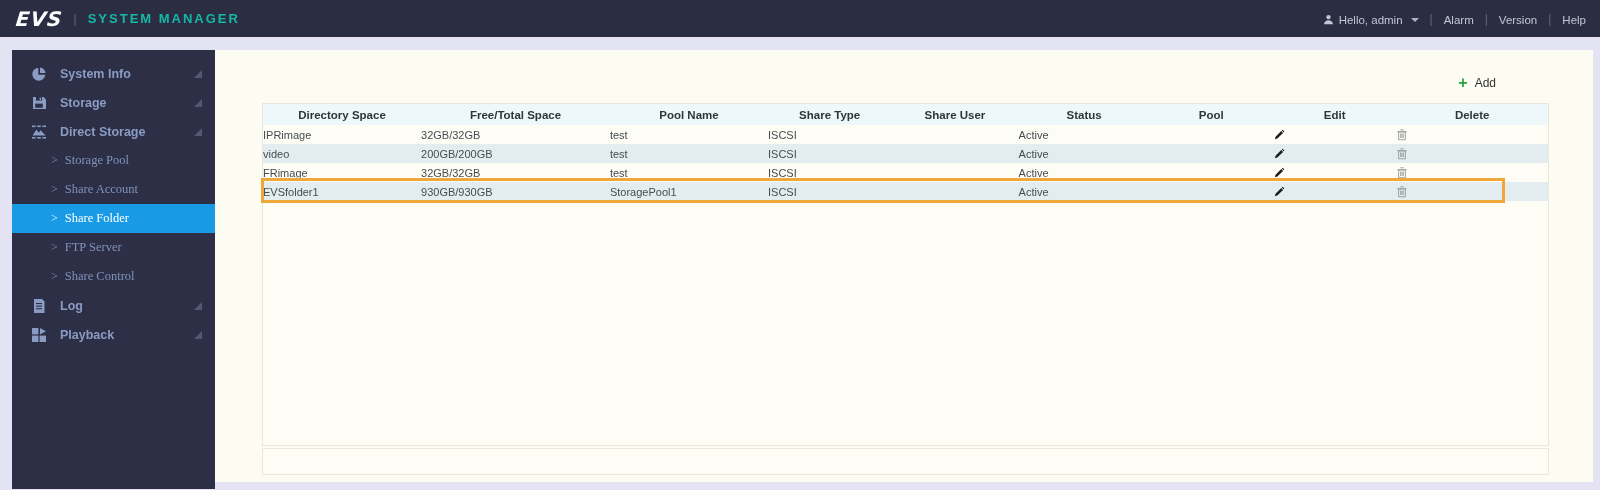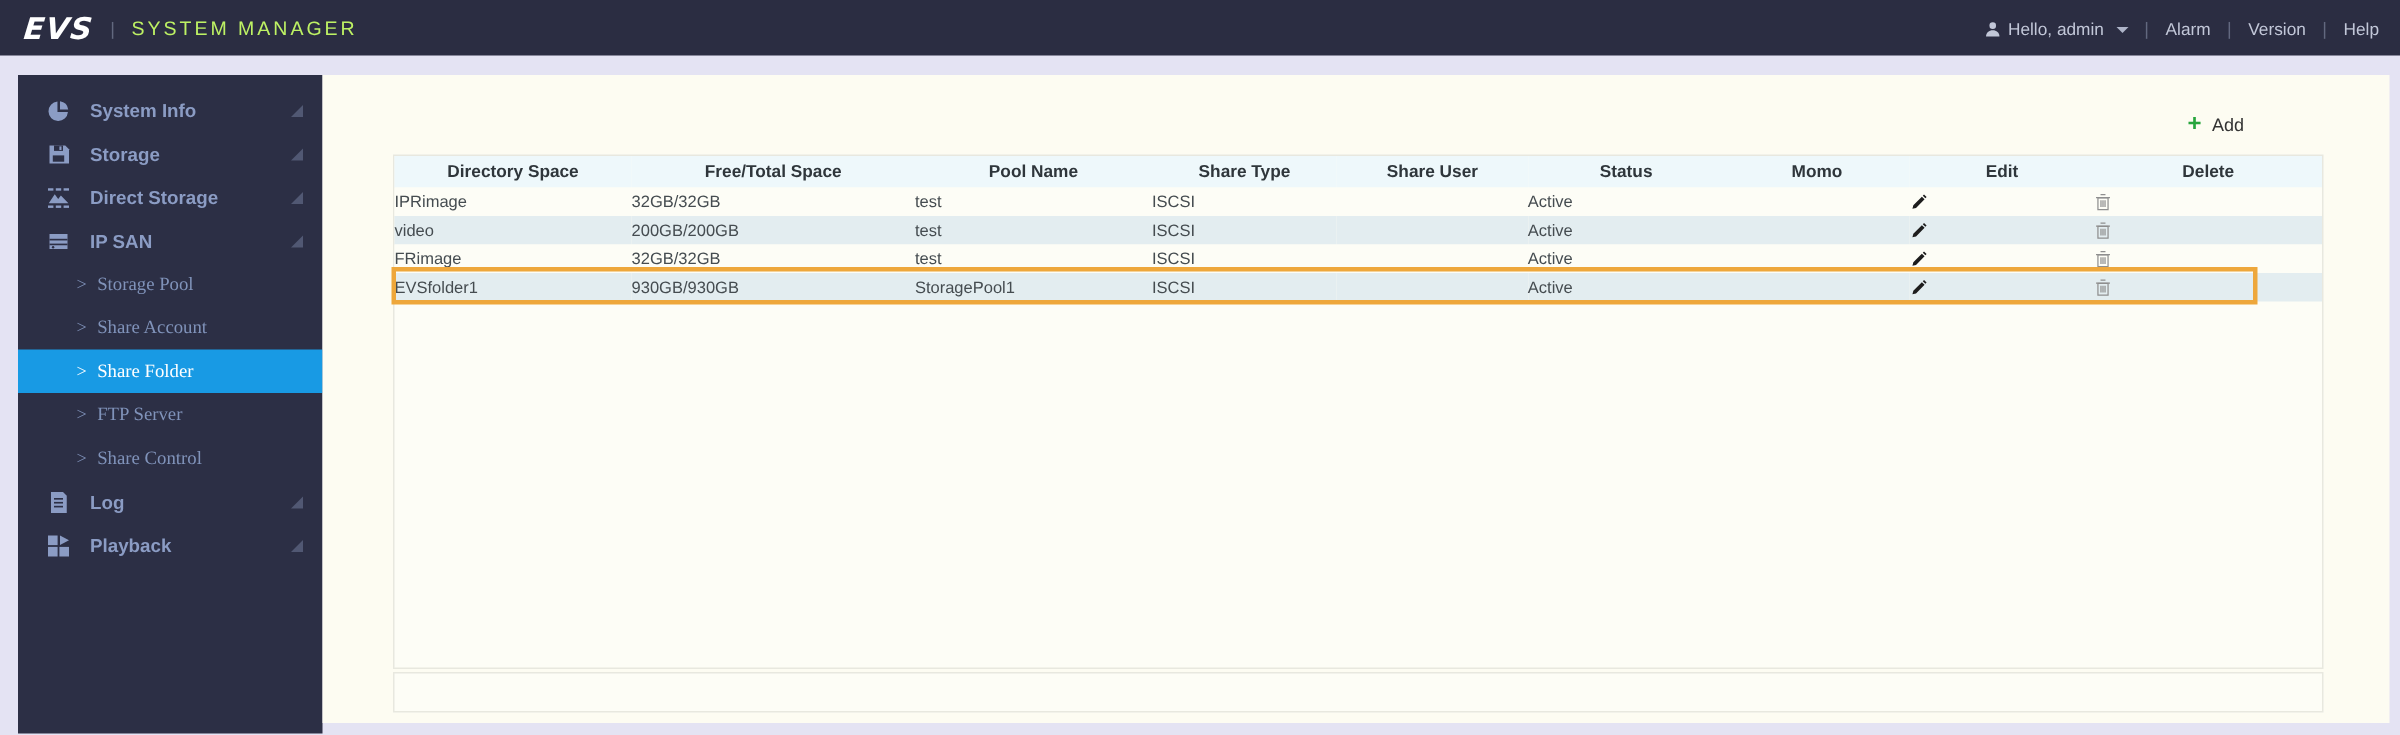--- a/index.html
+++ b/index.html
@@ -12,21 +12,21 @@
   
   .topbar {
     height:37px; background:#2b2d42; display:flex; align-items:center;
     padding:0 14px 0 16px;
   }
   .logo {
     color:#ffffff; font-weight:bold; font-size:20px; font-style:italic;
     letter-spacing:1px; transform:skewX(-6deg); font-family:"DejaVu Sans", sans-serif;
   }
   .tb-sep { color:#62687f; font-size:12px; margin:0 11px; }
-  .tb-title { color:#bef264; font-size:13px; letter-spacing:2px; font-weight:400; }
+  .tb-title { color:#14b8a6; font-size:13px; letter-spacing:2px; font-weight:700; }
   .tb-right { margin-left:auto; display:flex; align-items:flex-end; color:#c2c7d8; font-size:11.5px; }
   .user { display:flex; align-items:center; gap:5px; cursor:pointer; }
   .caret {
     width:0; height:0; border-left:4px solid transparent; border-right:4px solid transparent;
     border-top:4px solid #aeb4c8; margin-left:3px;
   }
   .tb-link { cursor:pointer; }
   
   .layout { display:flex; height:452px; }
   .left-strip { width:12px; flex:0 0 12px; }
@@ -140,32 +140,20 @@
             <rect x="11.4" y="1.5" width="3.6" height="1.6"></rect>
             <path d="M1.5 11.5l4-6 2.3 3.2 1.8-2.4 5 5.2z"></path>
             <rect x="1" y="13" width="3.6" height="1.6"></rect>
             <rect x="6.2" y="13" width="3.6" height="1.6"></rect>
             <rect x="11.4" y="13" width="3.6" height="1.6"></rect>
           </svg>
         </span>
         <span>Direct Storage</span>
         <span class="nav-caret"></span>
       </div>
-      <div class="nav-item">
-        <span class="nav-icon">
-          <svg width="16" height="16" viewBox="0 0 16 16">
-            <path fill="#8b9cc4" d="M2 3h12v10H2z"></path>
-            <rect x="2" y="6.2" width="12" height="1.1" fill="#2c2f45"></rect>
-            <rect x="2" y="9.4" width="12" height="1.1" fill="#2c2f45"></rect>
-            <circle cx="4.4" cy="11.8" r=".8" fill="#2c2f45"></circle>
-          </svg>
-        </span>
-        <span>IP SAN</span>
-        <span class="nav-caret"></span>
-      </div>
       <div class="subnav-item">
         <span class="chev">&gt;</span>
         <span>Storage Pool</span>
       </div>
       <div class="subnav-item">
         <span class="chev">&gt;</span>
         <span>Share Account</span>
       </div>
       <div class="subnav-item active">
         <span class="chev">&gt;</span>
@@ -226,21 +214,21 @@
             <col class="c8">
         </colgroup>
         <thead>
             <tr id="thead-row">
               <th>Directory Space</th>
               <th>Free/Total Space</th>
               <th>Pool Name</th>
               <th>Share Type</th>
               <th>Share User</th>
               <th>Status</th>
-              <th>Momo</th>
+              <th>Pool</th>
               <th>Edit</th>
               <th>Delete</th>
             </tr>
           </thead>
         <tbody id="tbody">
             <tr class="odd">
               <td>IPRimage</td>
               <td>32GB/32GB</td>
               <td>test</td>
               <td>ISCSI</td>

